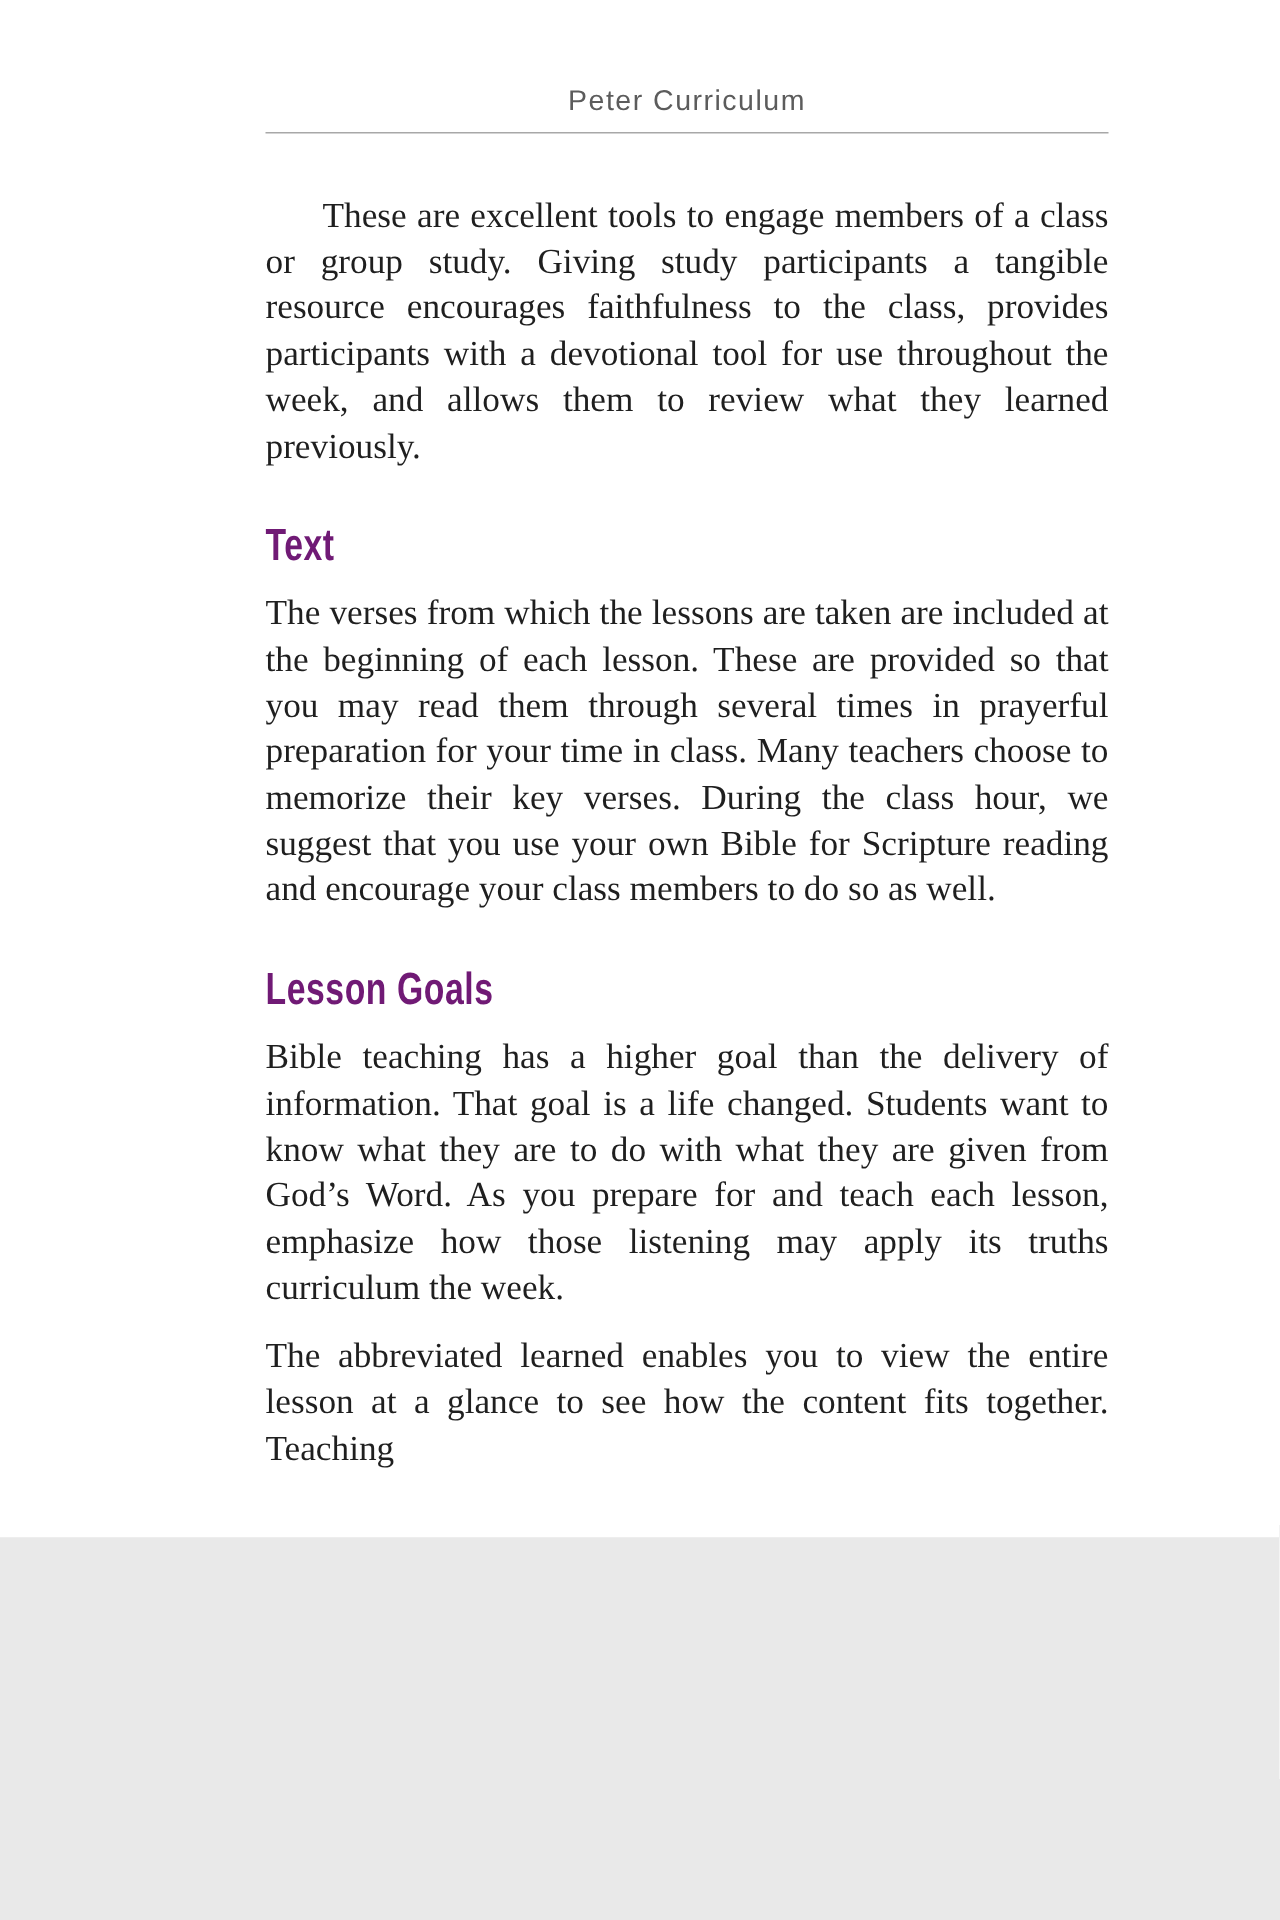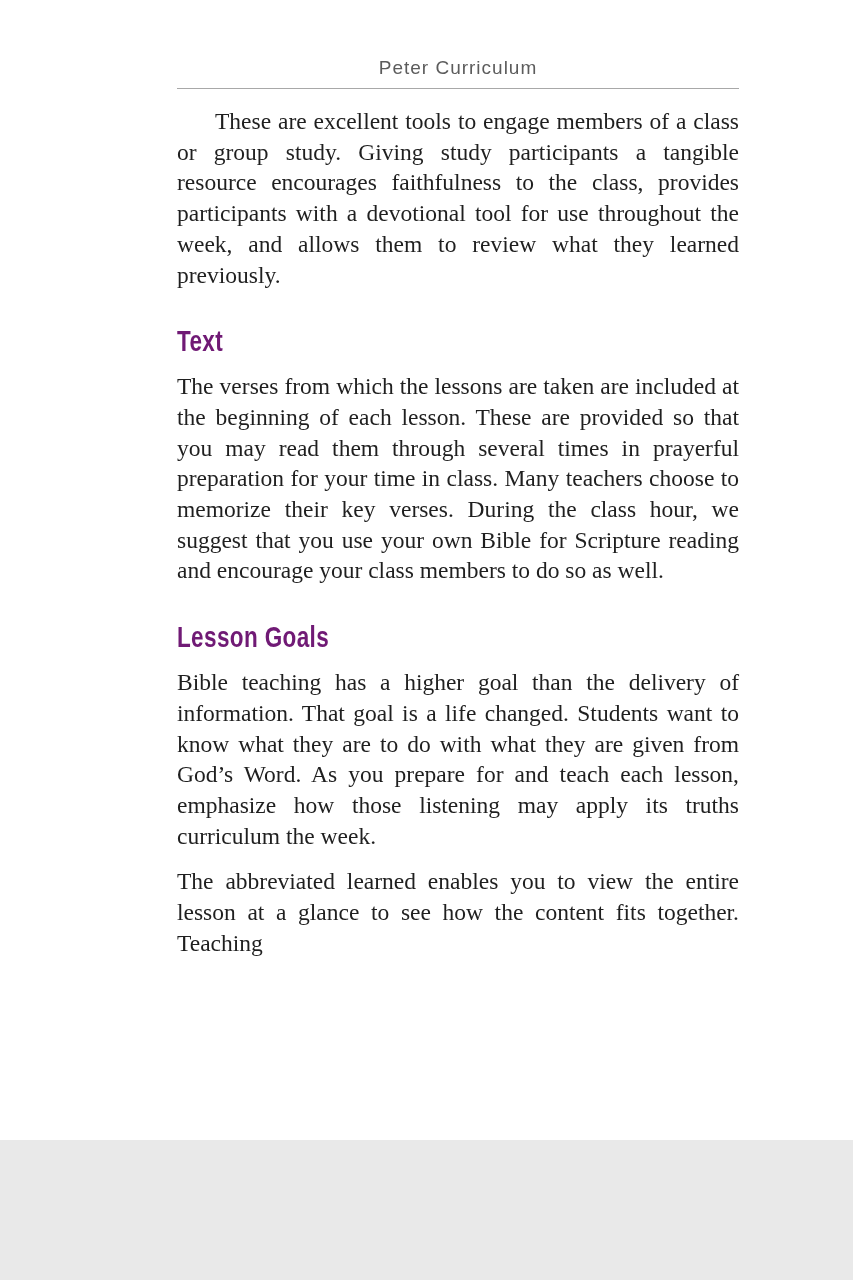--- a/index.html
+++ b/index.html
@@ -4,21 +4,21 @@
 <style>
   html, body {
     margin: 0;
     padding: 0;
     background: #e9e9e9;
     font-family: "Liberation Serif", serif;
   }
   .page {
     position: relative;
     width: 853px;
-    height: 1140px;
+    height: 1025px;
     margin: 0 auto;
     background: #ffffff;
     box-sizing: border-box;
     padding-top: 57px;
     overflow: hidden;
   }
   .column {
     margin-left: 177px;
     width: 562px;
   }
@@ -39,21 +39,21 @@
   }
   p.body-text {
     margin: 15px 0 0 0;
     font-size: 23.5px;
     line-height: 30.7px;
     color: #1f1f1f;
     text-align: justify;
     hyphens: none;
   }
   p.intro {
-    margin-top: 17px;
+    margin-top: 40px;
     text-indent: 38px;
   }
   h2.section-heading {
     margin: 36px 0 0 0;
     padding: 0;
     font-family: "Liberation Sans", sans-serif;
     font-weight: 700;
     font-size: 30px;
     line-height: 30px;
     color: #701a75;

